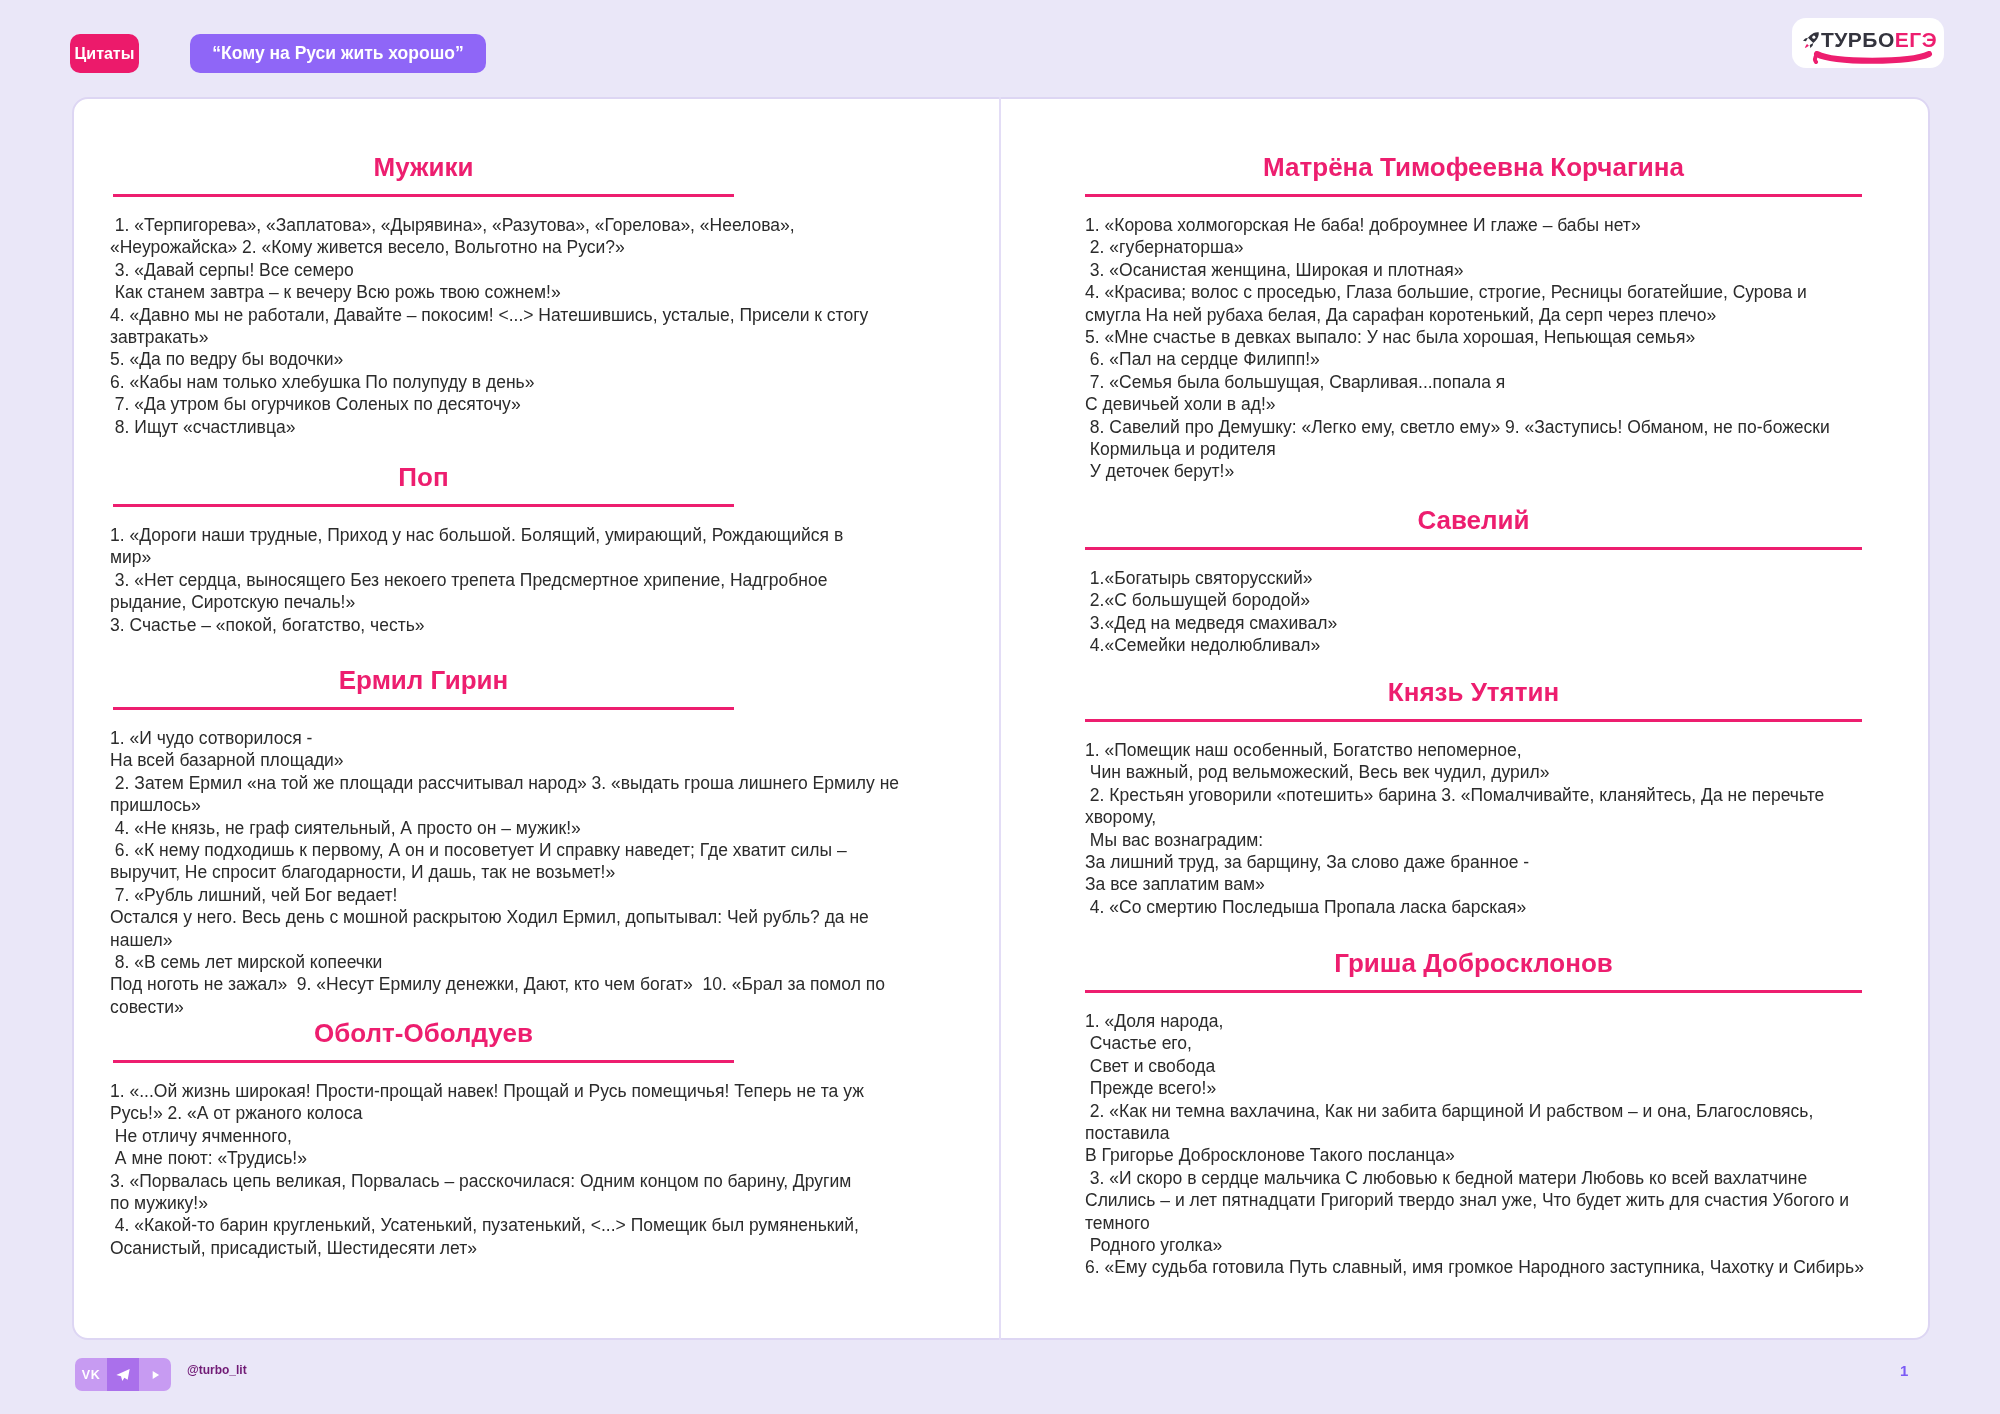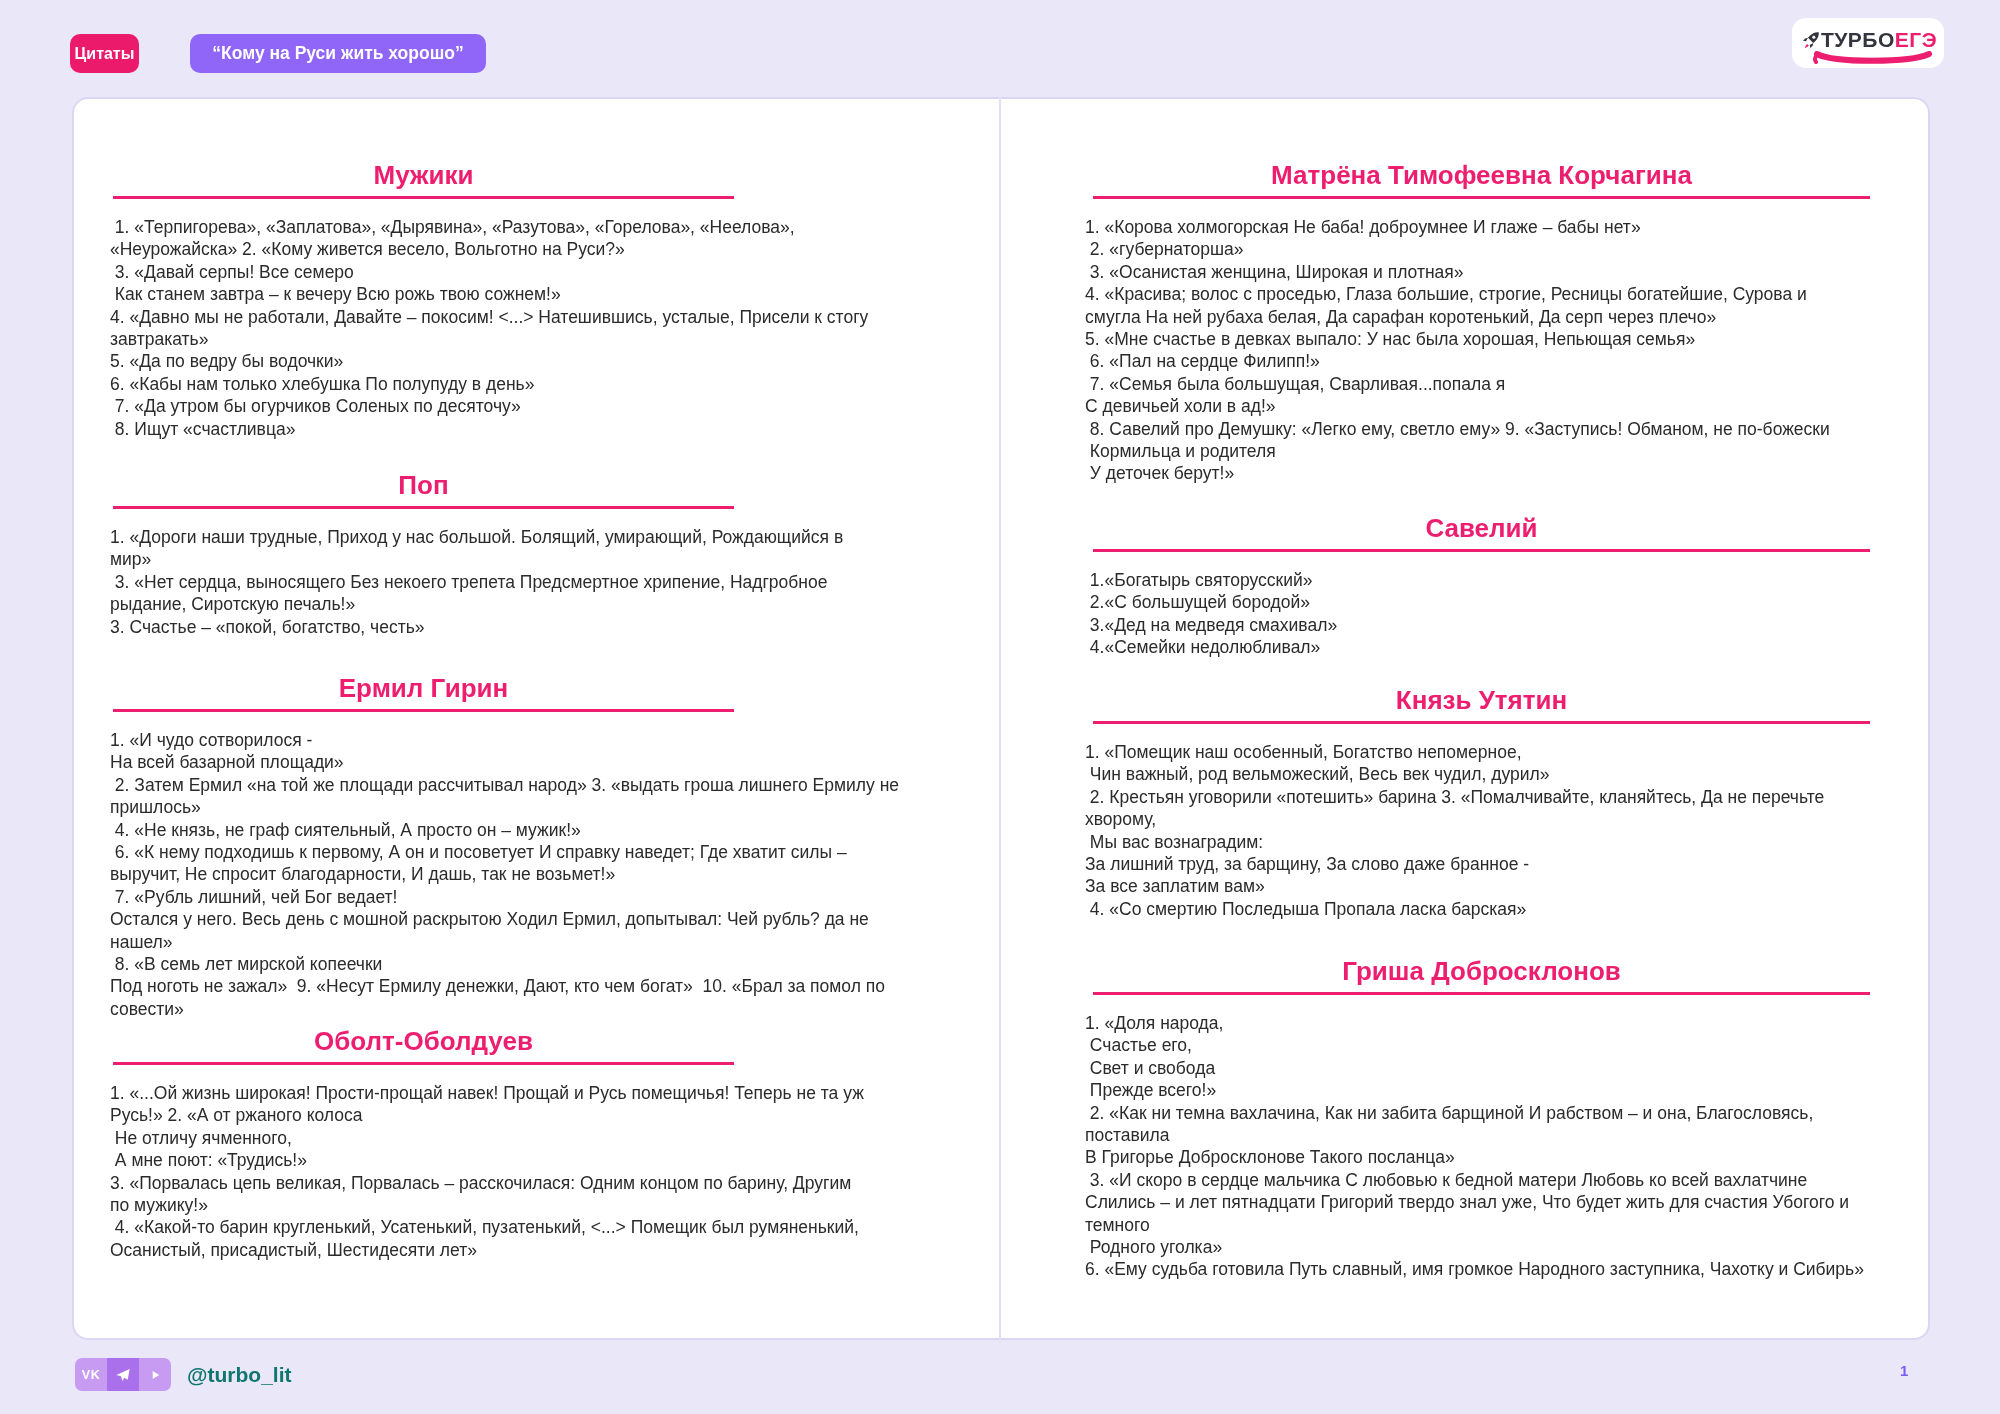--- a/index.html
+++ b/index.html
@@ -37,22 +37,22 @@
   }
   #divider{
     position:absolute;left:999px;top:97px;width:2px;height:1243px;
     background:#E3DDF6;
   }
   
   .sec{position:absolute;}
   .sec.l{left:110px;}
   .sec.r{left:1085px;}
   .stitle{
-    margin:8px;color:#ED1E6F;font-size:26px;font-weight:bold;
-    text-align:center;padding-bottom:6px;border-bottom:3px solid #ED1E6F;
+    margin:0;color:#ED1E6F;font-size:26px;font-weight:bold;
+    text-align:center;padding-bottom:12px;border-bottom:3px solid #ED1E6F;
     line-height:30px;
   }
   .l .stitle{margin-left:3px;width:621px;}
   .r .stitle{width:777px;}
   .body{margin-top:17px;}
   .ln{
     font-size:17.5px;line-height:22.4px;white-space:pre;
     color:#2B2B2B;
   }
   #sl0{top:152px}#sl1{top:462px}#sl2{top:665px}#sl3{top:1018px}
@@ -64,21 +64,21 @@
   .tile{
     width:32px;height:33px;display:flex;align-items:center;justify-content:center;
   }
   .tile.light{background:#C79BF2;}
   .tile.mid{background:#AA70EB;}
   .tile.first{border-radius:7px 0 0 7px;}
   .tile.last{border-radius:0 7px 7px 0;}
   .tile .vk{color:#fff;font-weight:bold;font-size:12.5px;letter-spacing:.5px;}
   #handle{
     position:absolute;left:187px;top:1363px;
-    color:#0f766e;font-weight:bold;font-size:21px;
+    color:#701a75;font-weight:bold;font-size:12px;
   }
   #page-num{
     position:absolute;left:1900px;top:1362px;
     color:#7B5BF5;font-weight:bold;font-size:15px;
   }
 </style>
 </head>
 <body>
 
 <div class="badge" id="badge-tag">

